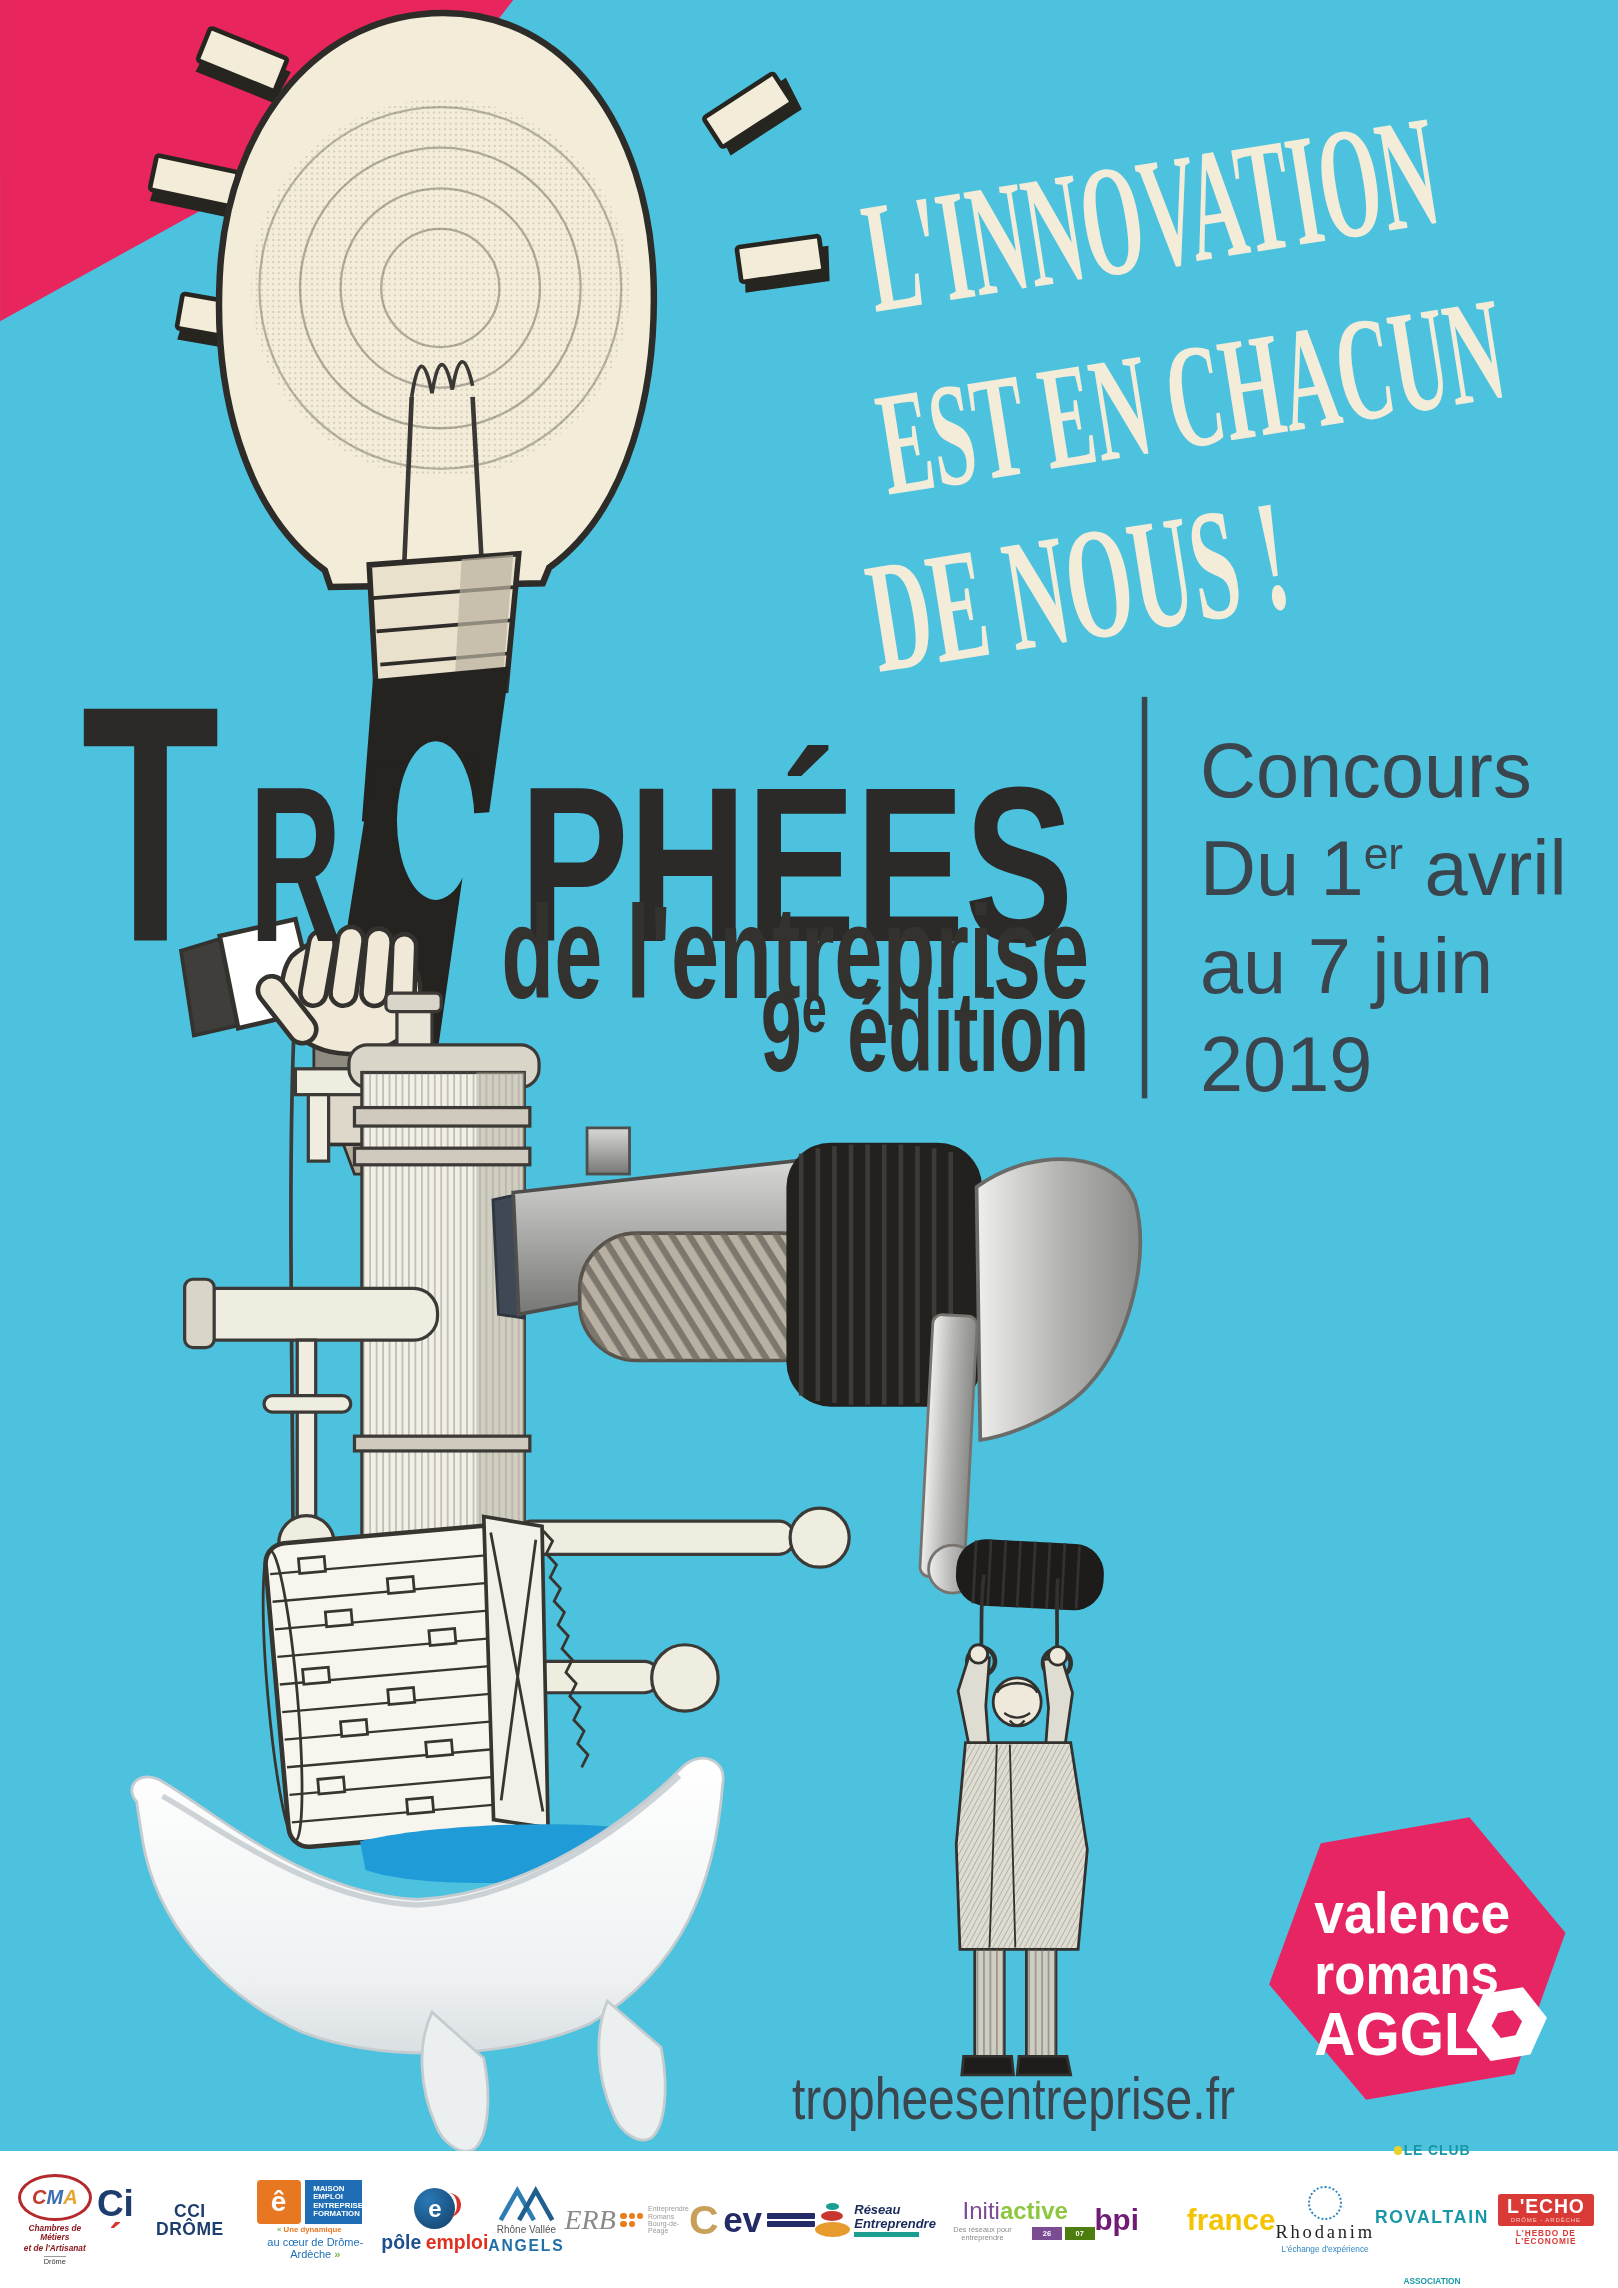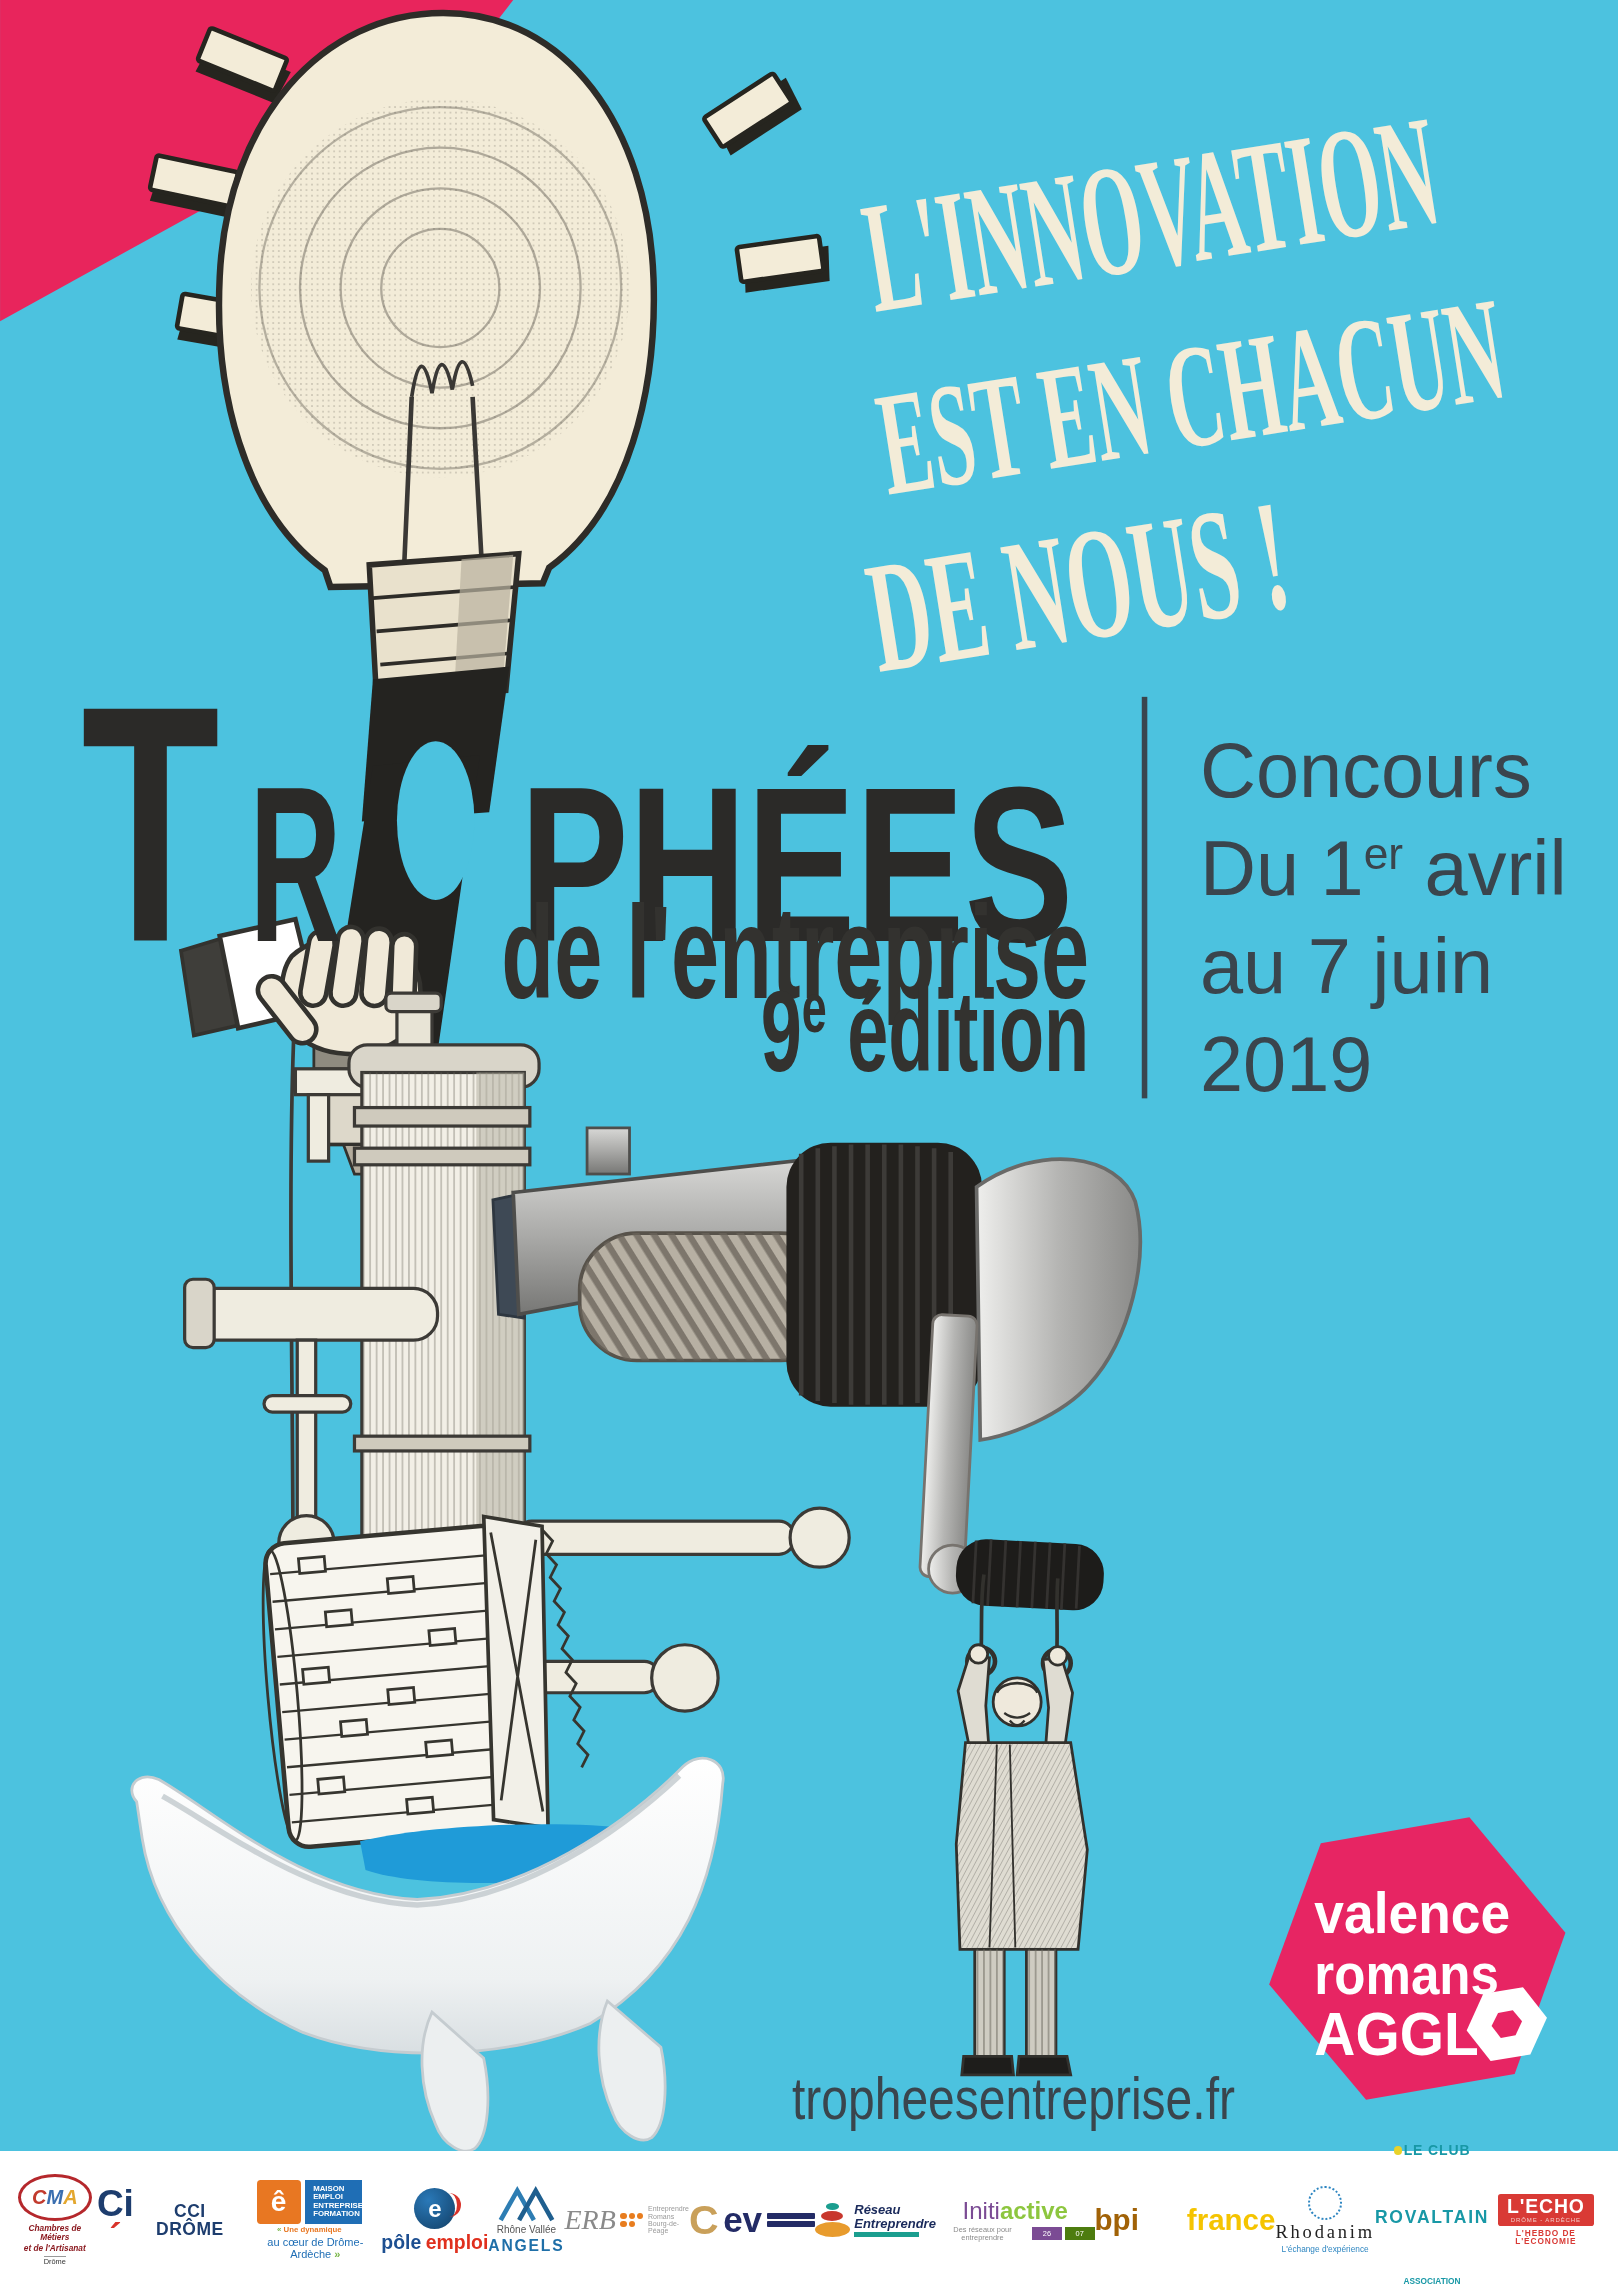--- a/index.html
+++ b/index.html
@@ -49,24 +49,24 @@
   .re-stack{display:flex;flex-direction:column;align-items:center;gap:0.9px;}
   .re-p1{width:13px;height:6.5px;border-radius:50%;background:#1B9E8F;}
   .re-p2{width:22px;height:10px;border-radius:50%;background:#C8372D;}
   .re-p3{width:35px;height:14.8px;border-radius:50%;background:#E89B2D;}
   .re-t{font-size:13px;font-weight:bold;font-style:italic;color:#1A2A5B;text-align:left;}
   .re-bar{width:65px;height:4.6px;background:#1B9E8F;margin-top:1.8px;}
   
   .ini-1{font-size:24px;color:#7B4B94;}
   .ini-2{font-size:24px;font-weight:bold;color:#8DC63F;}
   .ini-sub{font-size:7.4px;color:#8a8a8a;}
-  .ini-sq{display:inline-flex;width:33px;height:13px;color:#fff;font-size:7.4px;font-weight:normal;align-items:center;justify-content:center;}
+  .ini-sq{display:inline-flex;width:33px;height:13px;color:#fff;font-size:7.4px;font-weight:bold;align-items:center;justify-content:center;}
   .ini-sq.p{background:#7B4B94;} .ini-sq.g{background:#4d7c0f;}
   
-  .bpi-1{font-size:29.5px;font-weight:800;color:#a16207;}
+  .bpi-1{font-size:29.5px;font-weight:800;color:#701a75;}
   .bpi-2{font-size:29.5px;font-weight:800;color:#F5C400;padding-left:48px;}
   
   .rho-ic{width:29.5px;height:29.5px;border-radius:50%;border:2.8px dotted #2E86C1;position:relative;}
   .rho-lab{font-size:18.5px;font-family:"Liberation Serif",serif;color:#222;letter-spacing:2.8px;}
   .rho-tag{font-size:8.3px;color:#2E86C1;}
   
   .rov{color:#1898A6;margin-top:48px;}
   .rov-l1{font-size:14px;font-weight:bold;letter-spacing:0.9px;}
   .rov-l2{font-size:17.5px;font-weight:bold;letter-spacing:1.8px;}
   .rov-l3{font-size:8.3px;font-weight:bold;}

